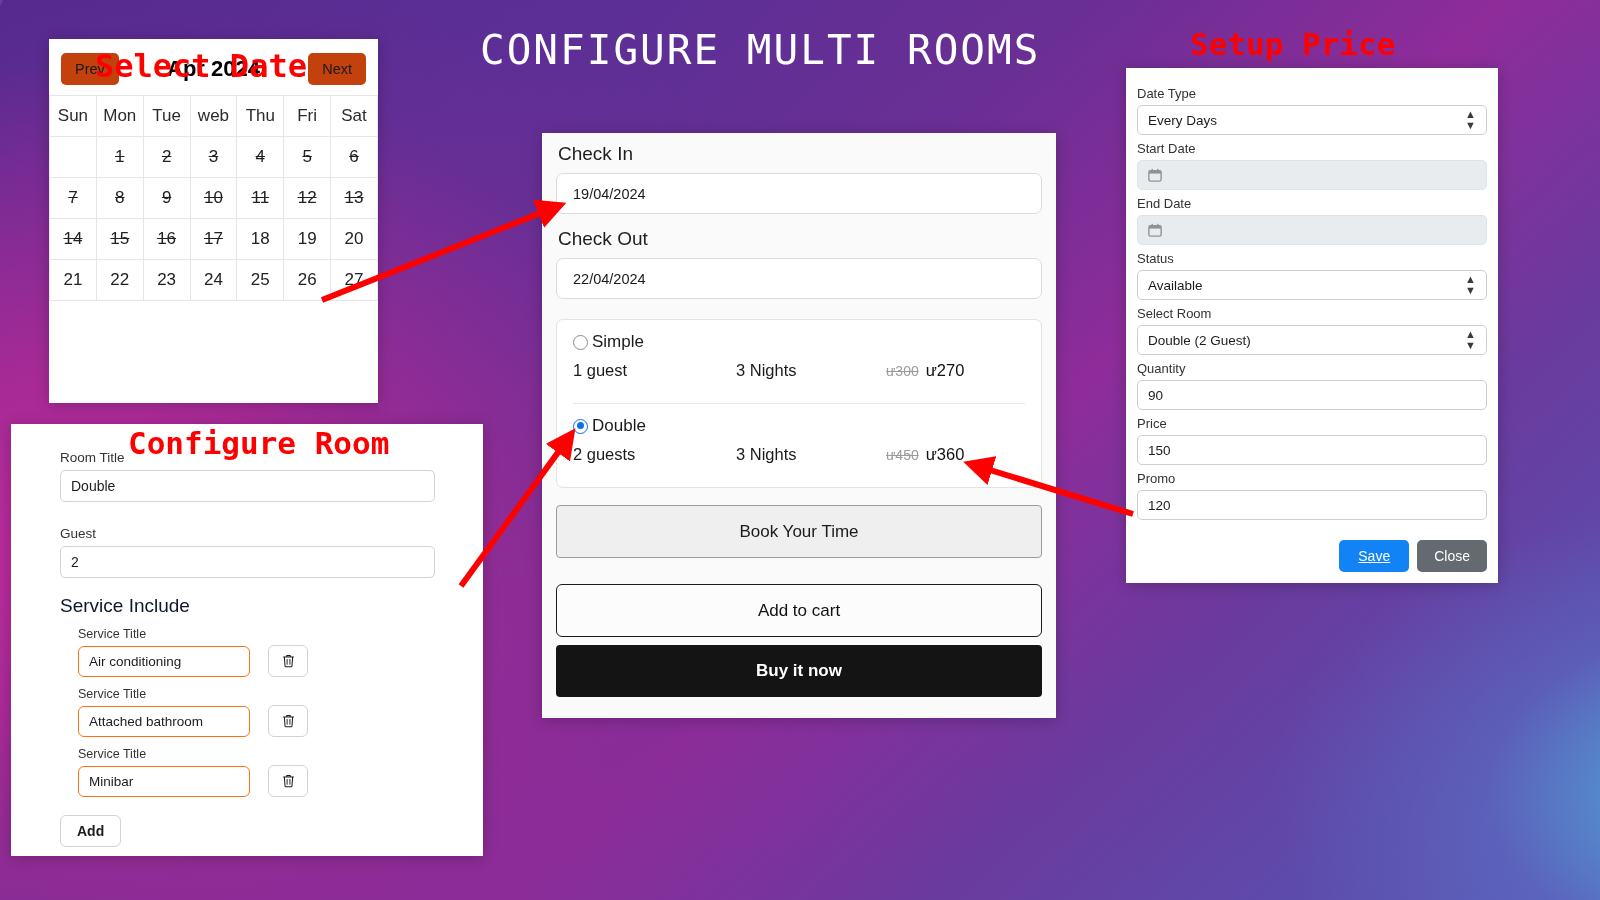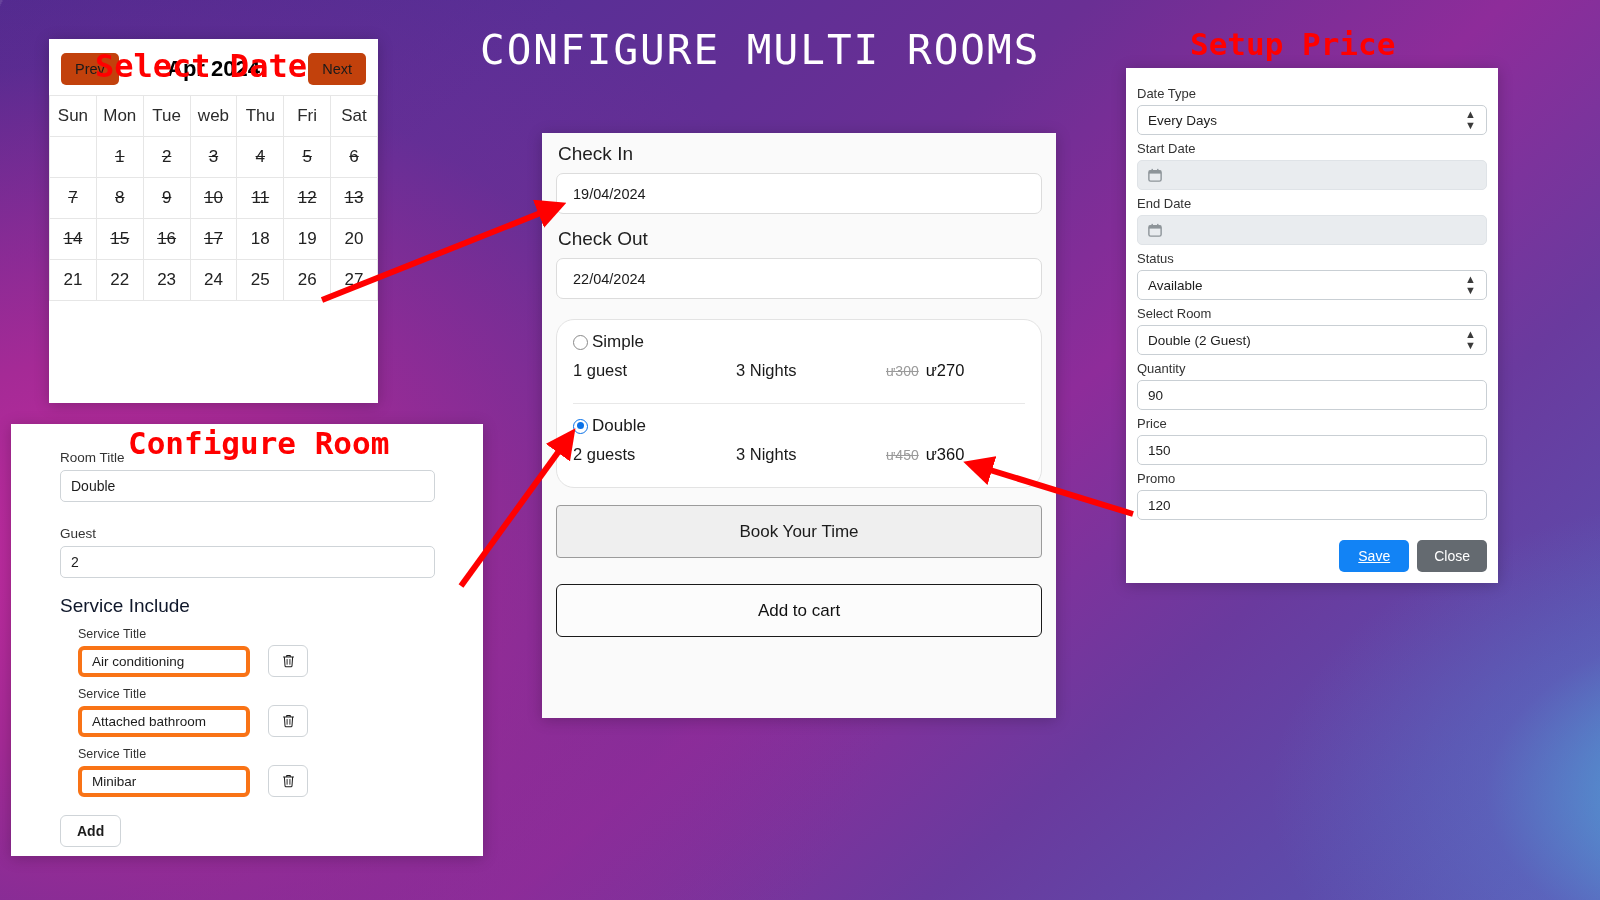--- a/index.html
+++ b/index.html
@@ -87,21 +87,21 @@
     border: 1px solid #cfd4d8; border-radius: 5px;
     background: #fff; font-size: 14px; color: #1c1c1c;
     padding: 0 10px; font-family: "Liberation Sans", sans-serif;
   }
   .sec-head { font-size: 19px; color: #0f172a; margin: 17px 0 10px 0; }
   .svc-block { margin-left: 18px; margin-bottom: 10px; }
   .svc-label { font-size: 12.5px; color: #333; margin-bottom: 4px; }
   .svc-row { display: flex; align-items: center; gap: 18px; }
   .svc-txt {
     width: 172px; height: 31px;
-    border: 4px solid #f97316; border-radius: 6px;
+    border: 1px solid #f97316; border-radius: 6px;
     background: #fff; font-size: 13.5px; color: #1c1c1c;
     padding: 0 10px; font-family: "Liberation Sans", sans-serif;
   }
   .del-btn {
     width: 40px; height: 32px;
     border: 1px solid #cfd4d8; border-radius: 6px;
     background: #fff; cursor: pointer;
     display: flex; align-items: center; justify-content: center;
   }
   .add-btn {
@@ -120,21 +120,21 @@
   .bk-inner { padding: 10px 14px 0 14px; }
   .bk-label { font-size: 19px; color: #1f1f1f; margin: 0 0 8px 2px; }
   .bk-input {
     width: 100%; height: 41px;
     border: 1px solid #dcdcdc; border-radius: 7px;
     background: #fff; font-size: 14.5px; color: #1a1a1a;
     padding: 0 16px; font-family: "Liberation Sans", sans-serif;
     margin-bottom: 14px;
   }
   .rate-card {
-    background: #fff; border: 1px solid #e3e3e3; border-radius: 18px;
+    background: #fff; border: 1px solid #e3e3e3; border-radius: 7px;
     padding: 0 16px; margin-top: 6px;
   }
   .rate-opt { padding: 12px 0 0 0; }
   .rate-top { display: flex; align-items: center; gap: 4px; }
   .radio {
     width: 15px; height: 15px; border-radius: 50%;
     border: 1.5px solid #8a8a8a; background: #fff;
     display: inline-block; flex: none;
   }
   .radio.on {
@@ -370,20 +370,21 @@
             <div class="rate-line">
               <span class="rl-guests">2 guests</span>
               <span class="rl-nights">3 Nights</span>
               <span class="rl-prices"><span class="old-price">ư450</span><span class="new-price">ư360</span></span>
             </div>
           </div>
         </div>
 
       <button class="bk-btn" id="book-your-time">Book Your Time</button>
       <button class="bk-btn" id="add-to-cart">Add to cart</button>
+      <button class="bk-btn" id="buy-it-now">Buy it now</button>
     </div>
   </div>
 
   <div class="panel" id="price-panel">
     <div class="pp-inner">
       <div class="pp-label">Date Type</div>
       <div class="pp-field pp-select">
         <span>Every Days</span>
         <span class="spin">▲<br>▼</span>
       </div>

